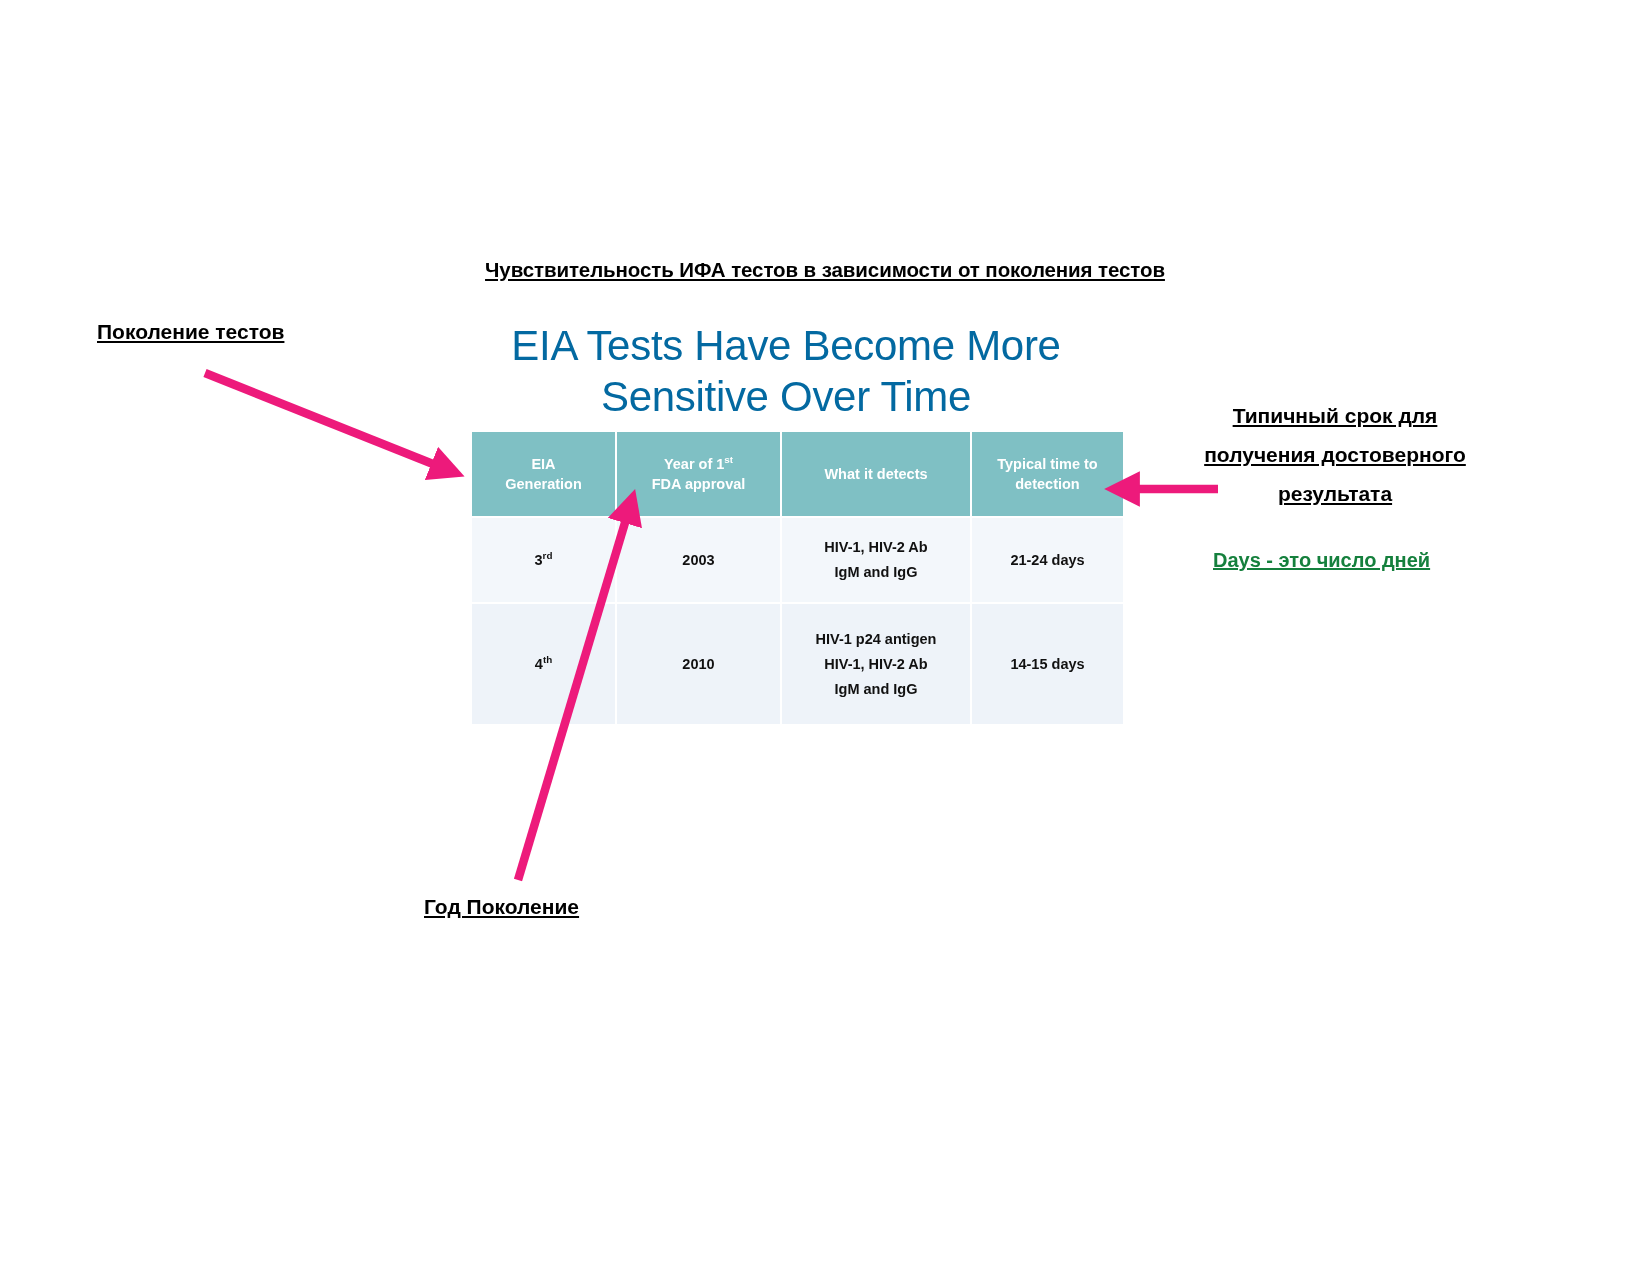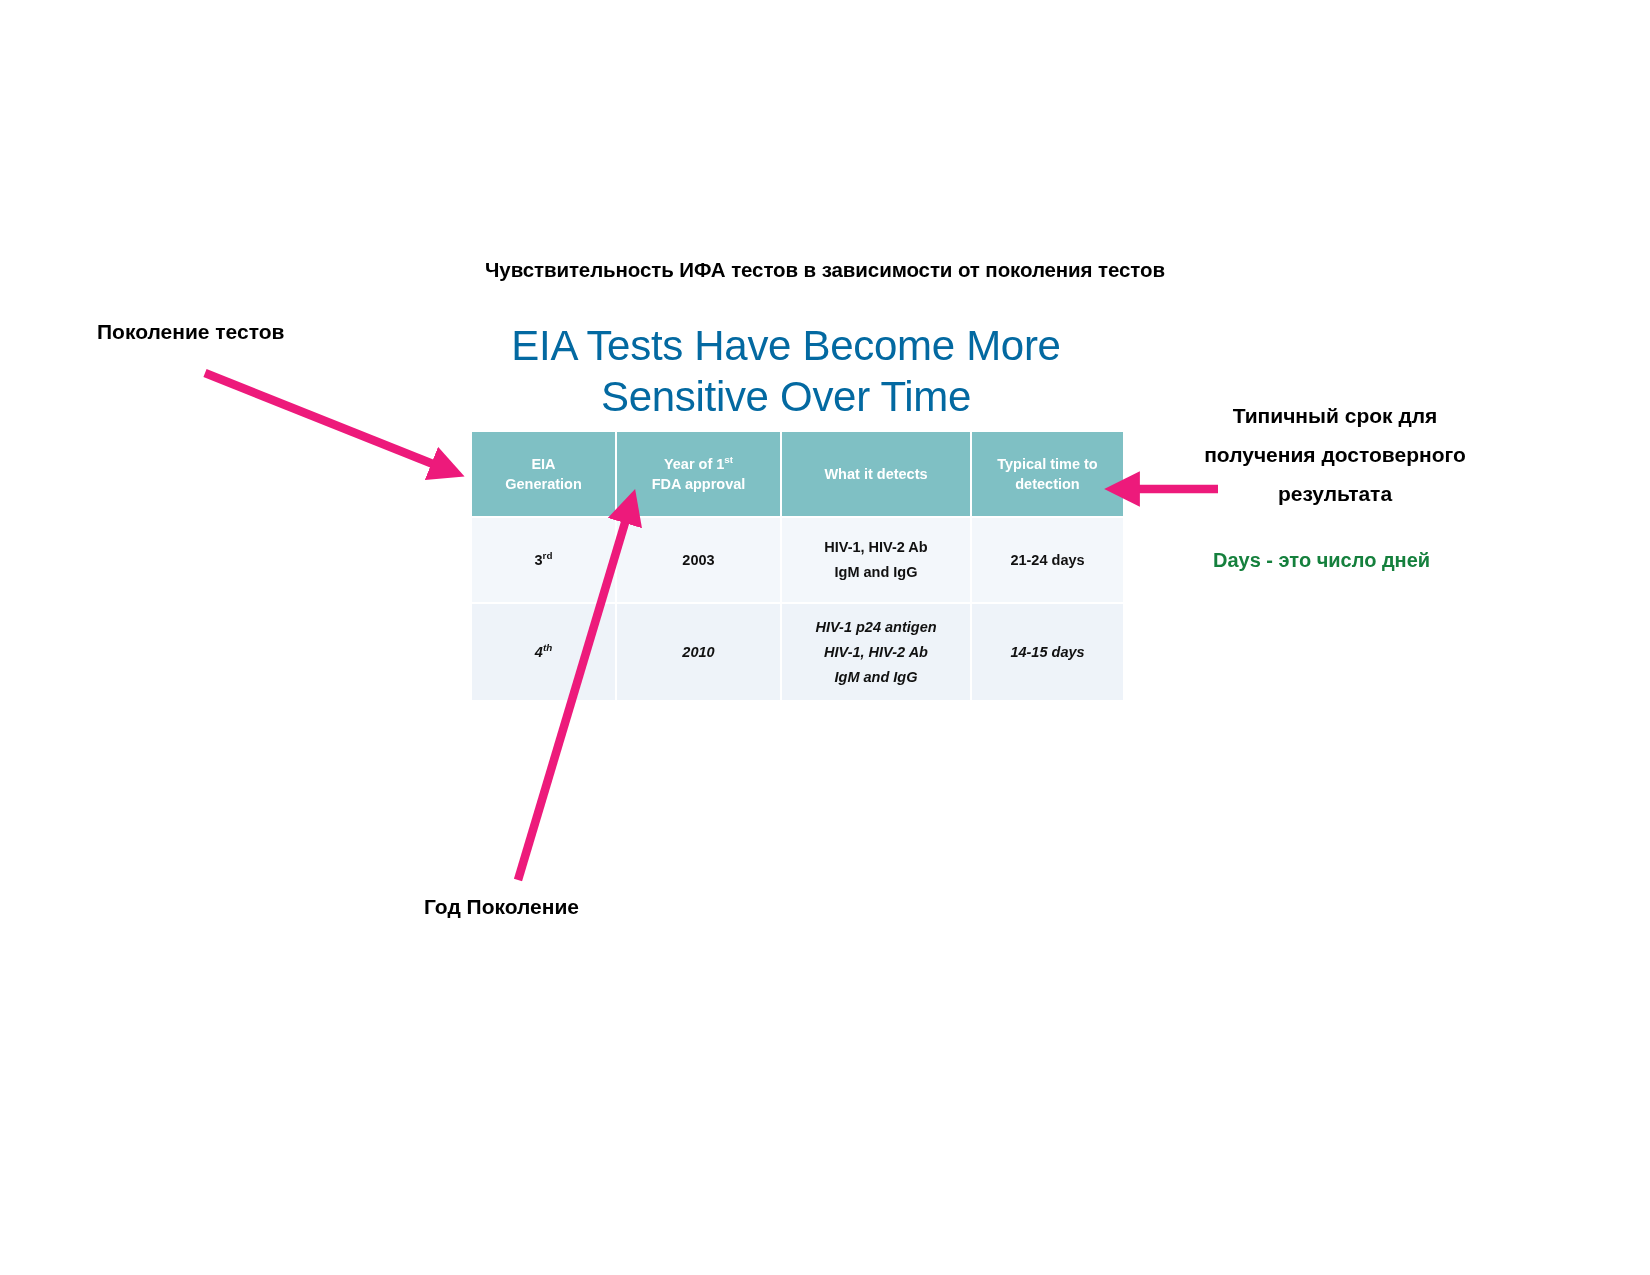--- a/index.html
+++ b/index.html
@@ -86,30 +86,31 @@
     vertical-align: middle;
     line-height: 25px;
     padding: 0 4px;
     border: 0;
   }
   #eia-table tbody tr.odd td  { background: #eef3f9; }
   #eia-table tbody tr.even td { background: #f3f7fb; }
 
   #eia-table tbody tr.r1 td { height: 72px; }
   #eia-table tbody tr.r2 td { height: 84px; }
-  #eia-table tbody tr.r3 td { height: 96px; font-style: italic; }
+  #eia-table tbody tr.r3 td { height: 120px; }
 
   sup { font-size: 0.68em; vertical-align: super; line-height: 0; }
 
   
   .anno {
     position: absolute;
     font-weight: bold;
     color: #000000;
     white-space: pre-line;
+    text-decoration: underline;
   }
   #anno-left {
     left: 97px;
     top: 320px;
     font-size: 21px;
   }
   #anno-right {
     left: 1185px;
     top: 396px;
     width: 300px;

